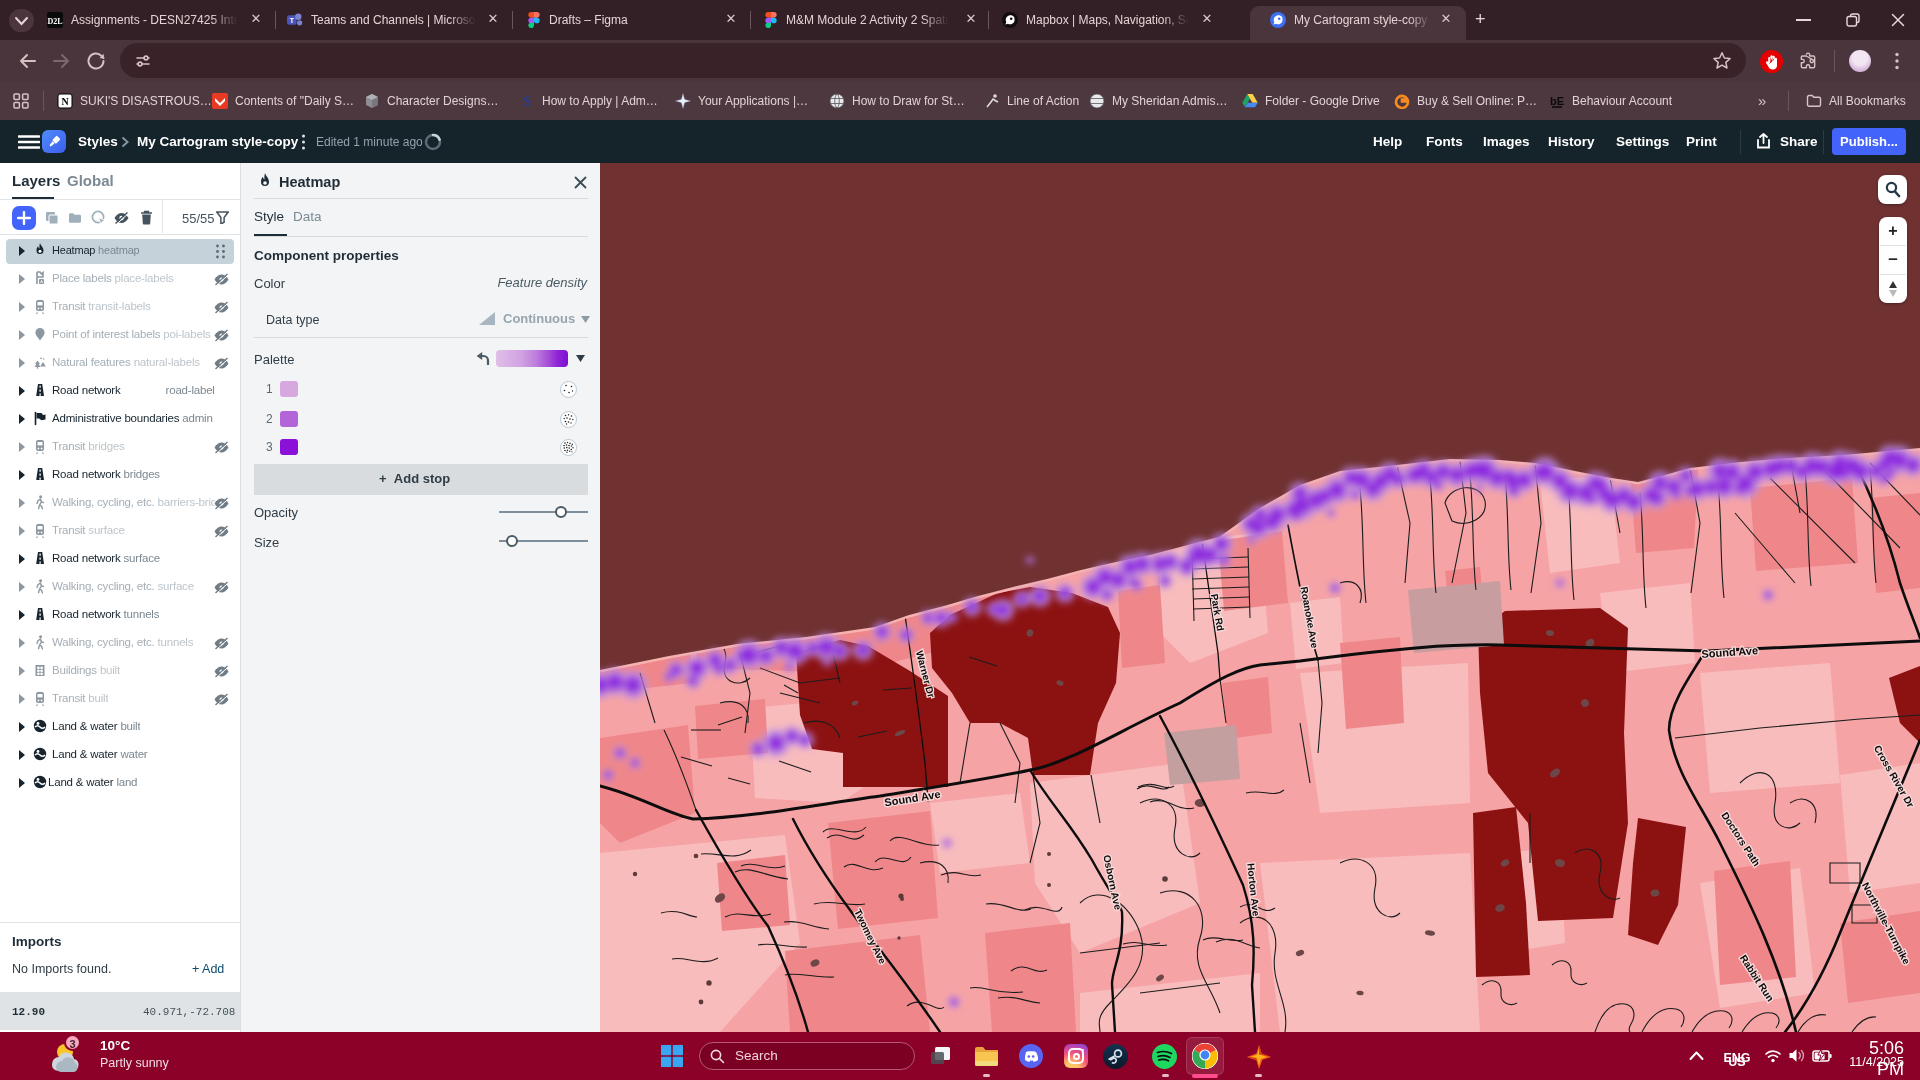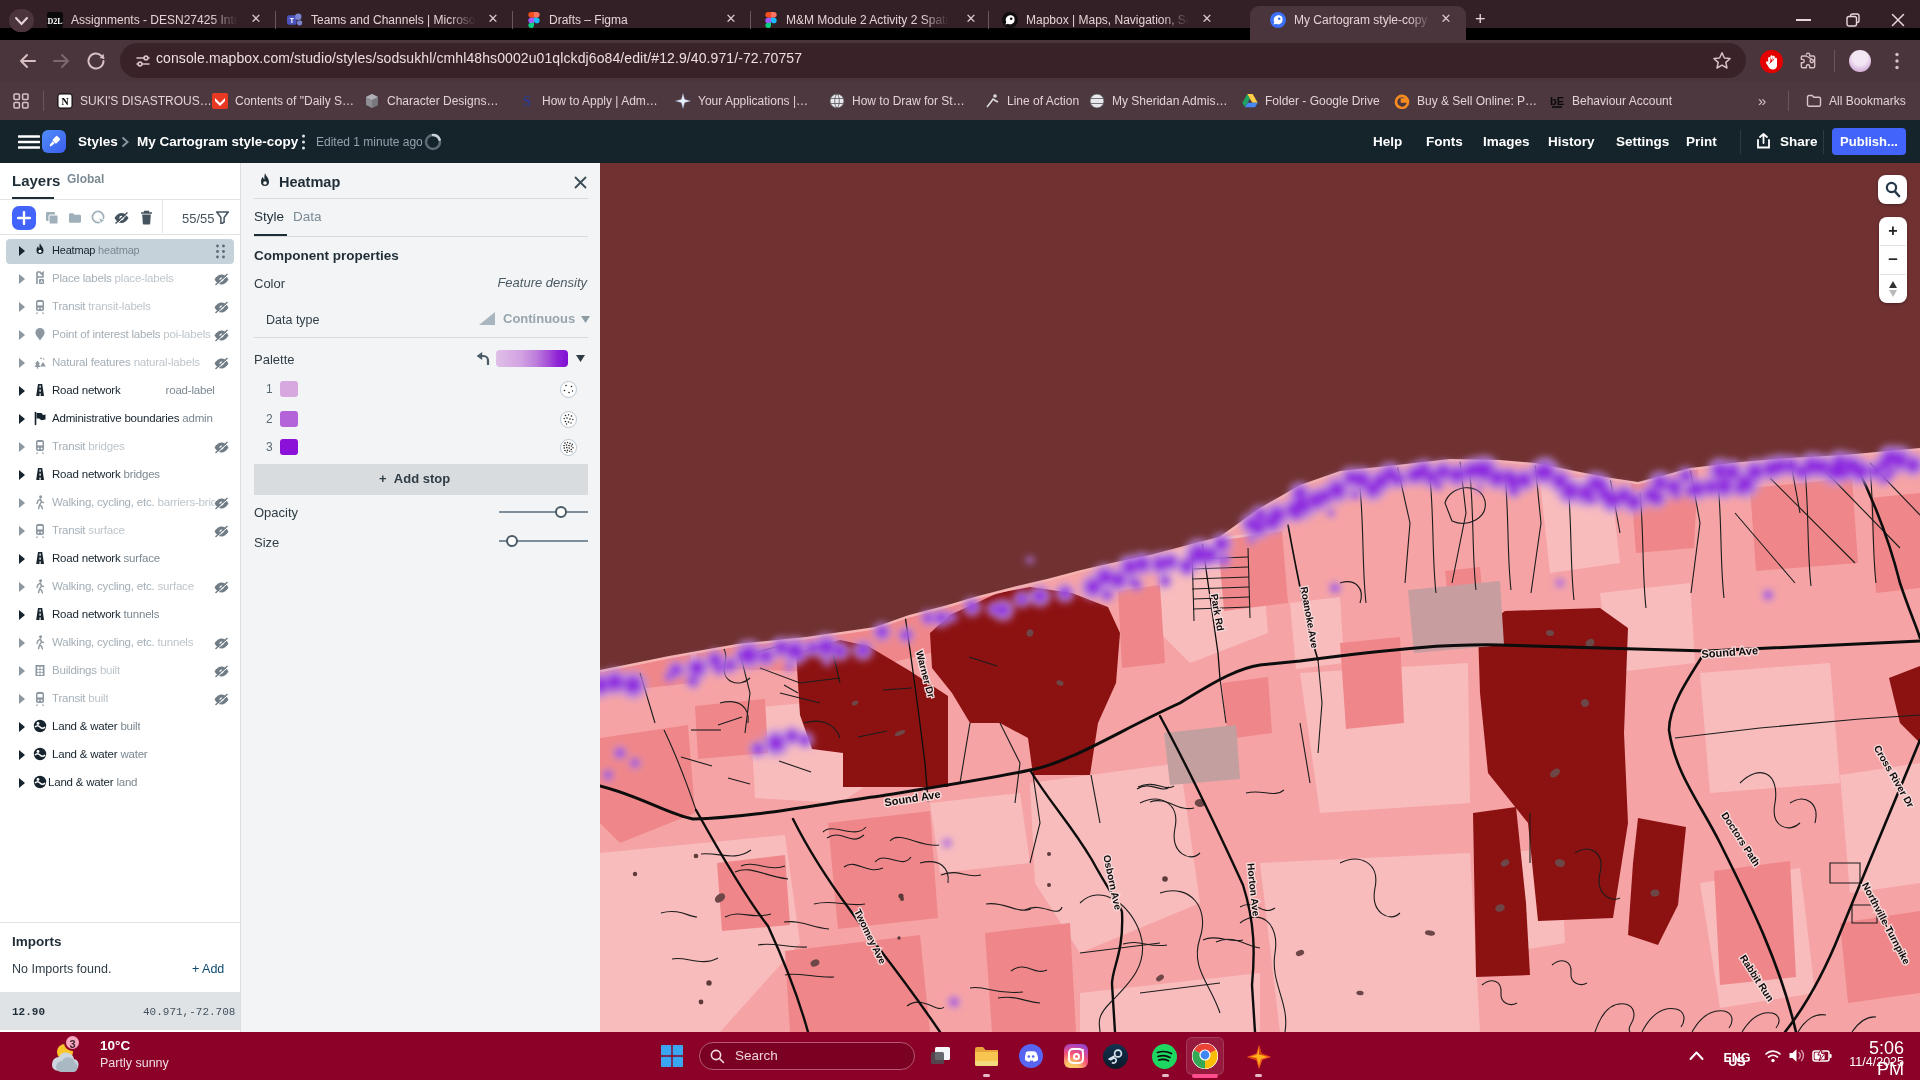--- a/index.html
+++ b/index.html
@@ -1,20 +1,20 @@
 <!DOCTYPE html>
 <html><head>
 <meta charset="utf-8">
 <style>
   * { margin:0; padding:0; box-sizing:border-box; }
   html,body { width:1920px; height:1080px; overflow:hidden; background:#000; font-family:"Liberation Sans",sans-serif; }
   .abs { position:absolute; }
   #stage { position:relative; width:1920px; height:1080px; }
   
-  #tabbar { left:0; top:0; width:1920px; height:28px; background:#332026; }
+  #tabbar { left:0; top:0; width:1920px; height:40px; background:#332026; }
   .tab { position:absolute; top:0; height:40px; display:flex; align-items:center; color:#e6d2d6; font-size:12px; }
   .tab .ttl { white-space:nowrap; overflow:hidden; -webkit-mask-image:linear-gradient(90deg,#000 82%,transparent 98%); mask-image:linear-gradient(90deg,#000 82%,transparent 98%); }
   .tabx { position:absolute; top:12px; width:14px; height:14px; color:#dcc7cb; font-size:13px; line-height:14px; text-align:center; }
   .tsep { position:absolute; top:11px; width:1px; height:18px; background:#6b555b; }
   .fav { width:16px; height:16px; flex:0 0 16px; margin-right:8px; }
   #activetab { position:absolute; left:1250px; top:6px; width:216px; height:34px; background:#4a353c; border-radius:9px 9px 0 0; }
   
   #toolbar { left:0; top:40px; width:1920px; height:42px; background:#4a353c; }
   .navic { position:absolute; top:9px; color:#d8bfc4; }
   #omni { position:absolute; left:120px; top:3px; width:1626px; height:35px; border-radius:18px; background:#392329; }
@@ -136,21 +136,20 @@
       </svg>
   <div id="omni"></div>
   <svg class="abs" style="left:130px;top:8px" width="26" height="26" viewBox="0 0 26 26">
         <circle cx="13" cy="13" r="13" fill="#46313a" opacity="0"></circle>
         <g stroke="#d8bfc4" stroke-width="1.6" stroke-linecap="round">
           <path d="M7 10h7M18 10h1M7 16h1M12 16h7"></path>
           <circle cx="16" cy="10" r="1.9" fill="none"></circle>
           <circle cx="10" cy="16" r="1.9" fill="none"></circle>
         </g>
       </svg>
-  <div class="abs" id="urltxt">console.mapbox.com/studio/styles/sodsukhl/cmhl48hs0002u01qlckdj6o84/edit/#12.9/40.971/-72.70757</div>
   <svg class="abs" style="left:1712px;top:11px" width="20" height="20" viewBox="0 0 20 20">
         <path d="M10 1.8l2.4 5.2 5.6.6-4.2 3.8 1.2 5.6-5-2.9-5 2.9 1.2-5.6L2 7.6l5.6-.6z" fill="none" stroke="#d8bfc4" stroke-width="1.5" stroke-linejoin="round"></path>
       </svg>
 
   <svg class="abs" style="left:1760px;top:10px" width="23" height="23" viewBox="0 0 23 23">
         <circle cx="11.5" cy="11.5" r="11.5" fill="#e40000"></circle>
         <path d="M8.2 16.5V8.1a1.1 1.1 0 0 1 2.2 0v3.2m0-3.7V6.4a1.1 1.1 0 0 1 2.2 0v4.9m0-4.4a1.1 1.1 0 0 1 2.2 0v5.4m0-3.4a1.1 1.1 0 0 1 2.2 0v6.6c0 2.6-1.8 4-4.3 4-2 0-3.1-.7-4-2.2l-2.6-4.4a1.1 1.1 0 0 1 1.9-1.1l1.4 2.3" fill="#fff"></path>
       </svg>
   <svg class="abs" style="left:1798px;top:11px" width="20" height="20" viewBox="0 0 24 24">
         <path d="M10 4.5a2 2 0 0 1 4 0V6h4.5A1.5 1.5 0 0 1 20 7.5V12h-1.5a2 2 0 1 0 0 .01M20 12v6.5a1.5 1.5 0 0 1-1.5 1.5H14v-1.5a2 2 0 1 0-4 0V20H5.5A1.5 1.5 0 0 1 4 18.5V14h1.5a2 2 0 1 0 0-4H4V7.5A1.5 1.5 0 0 1 5.5 6H10Z" fill="none" stroke="#d8bfc4" stroke-width="1.7" stroke-linejoin="round"></path>
@@ -292,21 +291,21 @@
         <path d="M8.5 1v9M5 4l3.5-3L12 4" stroke="#fff" stroke-width="1.8" fill="none" stroke-linecap="round" stroke-linejoin="round"></path>
         <path d="M3 7v7.5h11V7" stroke="#fff" stroke-width="1.8" fill="none" stroke-linecap="round"></path>
       </svg>
   <div class="smenu" style="left:1780px;">Share</div>
   <div class="abs" style="left:1823px;top:10px;width:1px;height:24px;background:#2c3a42;"></div>
   <div id="pub">Publish...</div>
 </div>
 
 <div class="abs" id="sidebar">
 <div class="abs" style="left:12px;top:9px;font-size:15px;font-weight:bold;color:#1f2d37;">Layers</div>
-<div class="abs" style="left:67px;top:9px;font-size:12px;font-weight:bold;color:#7b8a94;">Global</div>
+<div class="abs" style="left:67px;top:9px;font-size:15px;font-weight:bold;color:#7b8a94;">Global</div>
 <div class="abs" style="left:12px;top:33.5px;width:42px;height:3px;background:#1f2d37;"></div>
 <div class="abs" style="left:0;top:35.5px;width:240px;height:1px;background:#e1e4e6;"></div>
 <div class="abs" style="left:12px;top:43px;width:24px;height:24px;border-radius:7px;background:#4264fb;"></div>
 <svg class="abs" style="left:17px;top:48px" width="14" height="14" viewBox="0 0 14 14">
         <path d="M7 1v12M1 7h12" stroke="#fff" stroke-width="2.4" stroke-linecap="round"></path>
       </svg>
 <svg class="abs" style="left:45px;top:48px" width="14" height="14" viewBox="0 0 14 14">
         <rect x="1" y="1" width="9" height="9" rx="1" fill="#9fb0ba"></rect>
         <rect x="4" y="4" width="9" height="9" rx="1" fill="#9fb0ba" stroke="#fff" stroke-width="1"></rect>
       </svg>

